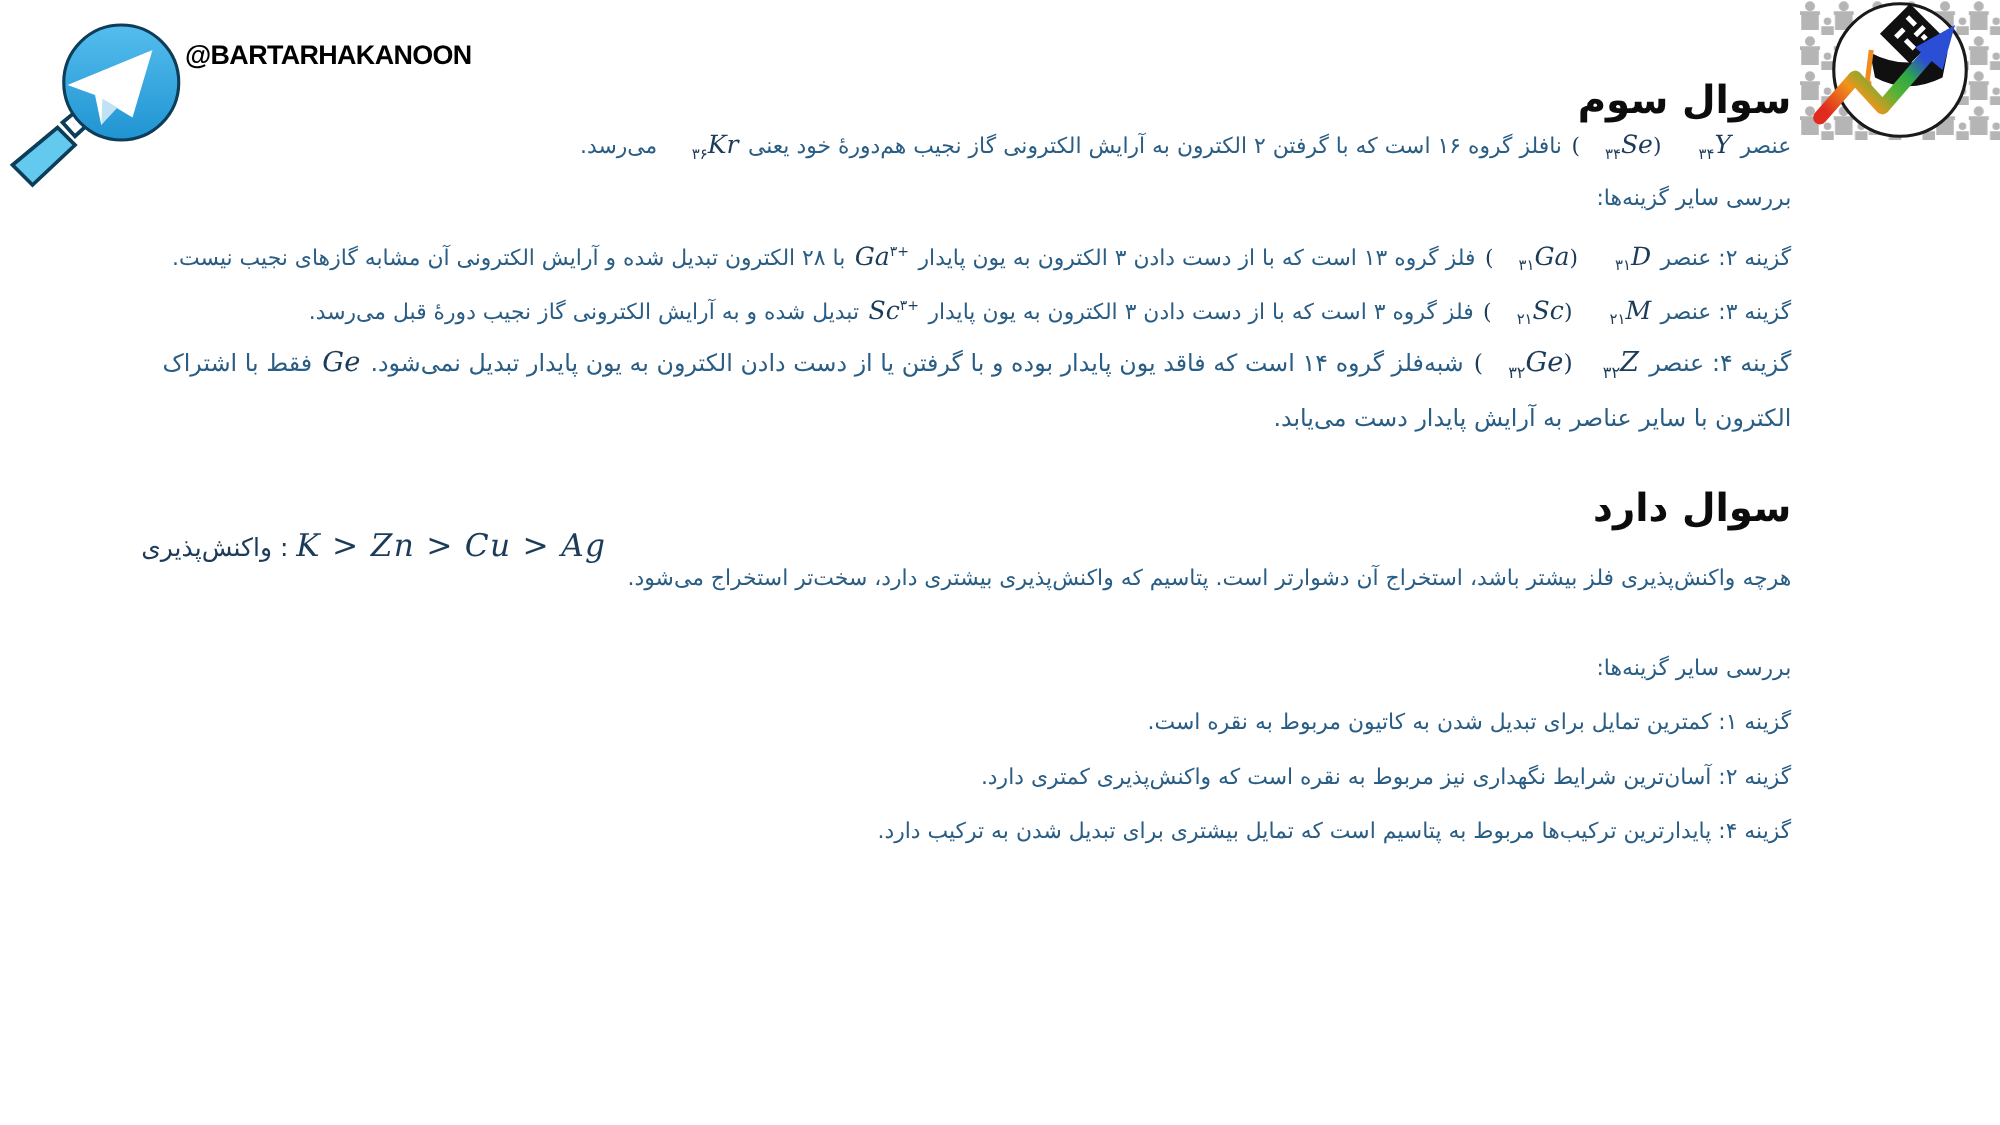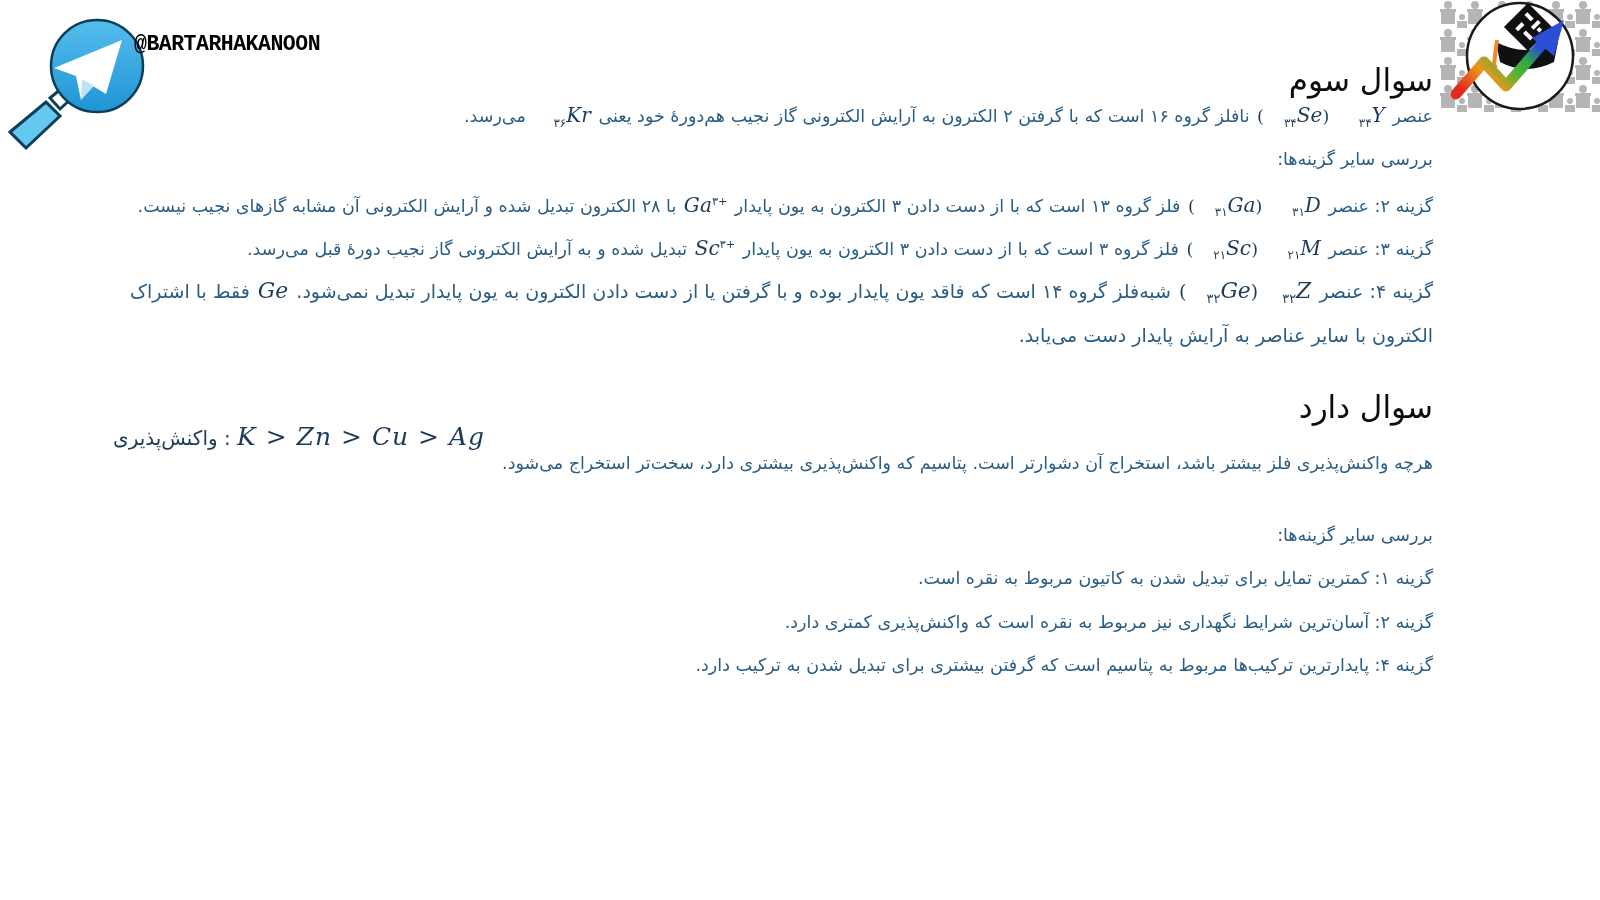--- a/index.html
+++ b/index.html
@@ -3,21 +3,21 @@
 <meta charset="utf-8">
 <style>
   html,body{margin:0;padding:0;}
   body{
     width:1600px;height:900px;background:#ffffff;overflow:hidden;position:relative;
     font-family:"DejaVu Sans",sans-serif;
   }
   
   .title{
     position:absolute;right:167px;direction:rtl;white-space:nowrap;
-    font-size:31px;font-weight:normal;color:#0c0c0c;
+    font-size:31px;font-weight:bold;color:#0c0c0c;
   }
   .line{
     position:absolute;right:167px;direction:rtl;white-space:nowrap;
     font-size:17.5px;color:#2a5d84;line-height:24px;
   }
   .para{
     position:absolute;right:167px;left:130px;direction:rtl;text-align:justify;
     font-size:19px;color:#2a5d84;line-height:37px;
   }
   
@@ -31,22 +31,22 @@
   .msup{font-size:64%;font-style:normal;}
   .mop{font-style:normal;}
   .q4-formula{
     position:absolute;left:113px;top:422px;direction:ltr;white-space:nowrap;
     font-size:20px;color:#1c3b58;text-align:center;
   }
   .q4-formula .formula{padding:0;}
   .q4-formula .msym{font-size:25px;letter-spacing:1px;}
   
   .handle{
-    position:absolute;left:134px;top:32px;
-    font-family:Liberation Mono, monospace;font-weight:bold;
+    position:absolute;left:148px;top:32px;
+    font-family:Liberation Sans, sans-serif;font-weight:bold;
     font-size:21.5px;letter-spacing:-0.5px;color:#000;
   }
   .tg-logo{position:absolute;left:4px;top:6px;width:150px;height:150px;}
   .kanoon-logo{position:absolute;left:1440px;top:0;width:160px;height:112px;}
 </style>
 </head>
 <body>
 
 <span class="tg-logo">
   <svg viewBox="0 0 150 150" width="150" height="150">
@@ -117,13 +117,13 @@
 <div class="line" style="top:190px"><span>گزینه ۲: عنصر </span><span class="formula" dir="ltr"><sub class="msub">۳۱</sub><span class="msym">D</span></span><span> </span><span class="formula" dir="ltr"><span class="mop">(</span><sub class="msub">۳۱</sub><span class="msym">Ga</span><span class="mop">)</span></span><span> فلز گروه ۱۳ است که با از دست دادن ۳ الکترون به یون پایدار </span><span class="formula" dir="ltr"><span class="msym">Ga</span><sup class="msup">۳+</sup></span><span> با ۲۸ الکترون تبدیل شده و آرایش الکترونی آن مشابه گازهای نجیب نیست.</span></div>
 <div class="line" style="top:233px"><span>گزینه ۳: عنصر </span><span class="formula" dir="ltr"><sub class="msub">۲۱</sub><span class="msym">M</span></span><span> </span><span class="formula" dir="ltr"><span class="mop">(</span><sub class="msub">۲۱</sub><span class="msym">Sc</span><span class="mop">)</span></span><span> فلز گروه ۳ است که با از دست دادن ۳ الکترون به یون پایدار </span><span class="formula" dir="ltr"><span class="msym">Sc</span><sup class="msup">۳+</sup></span><span> تبدیل شده و به آرایش الکترونی گاز نجیب دورۀ قبل می‌رسد.</span></div>
 <div class="para" style="top:272px"><span>گزینه ۴: عنصر </span><span class="formula" dir="ltr"><sub class="msub">۳۲</sub><span class="msym">Z</span></span><span class="formula" dir="ltr"><span class="mop">(</span><sub class="msub">۳۲</sub><span class="msym">Ge</span><span class="mop">)</span></span><span> شبه‌فلز گروه ۱۴ است که فاقد یون پایدار بوده و با گرفتن یا از دست دادن الکترون به یون پایدار تبدیل نمی‌شود. </span><span class="formula" dir="ltr"><span class="msym">Ge</span></span><span> فقط با اشتراک الکترون با سایر عناصر به آرایش پایدار دست می‌یابد.</span></div>
 
 <h2 class="title" style="top:363px">سوال دارد</h2>
 <div class="q4-formula"><span>واکنش‌پذیری</span><span> :  </span><span class="formula" dir="ltr"><span class="msym">K &gt; Zn &gt; Cu &gt; Ag</span></span></div>
 <div class="line" style="top:451px">هرچه واکنش‌پذیری فلز بیشتر باشد، استخراج آن دشوارتر است. پتاسیم که واکنش‌پذیری بیشتری دارد، سخت‌تر استخراج می‌شود.</div>
 <div class="line" style="top:523px">بررسی سایر گزینه‌ها:</div>
 <div class="line" style="top:566px">گزینه ۱: کمترین تمایل برای تبدیل شدن به کاتیون مربوط به نقره است.</div>
 <div class="line" style="top:610px">گزینه ۲: آسان‌ترین شرایط نگهداری نیز مربوط به نقره است که واکنش‌پذیری کمتری دارد.</div>
-<div class="line" style="top:653px">گزینه ۴: پایدارترین ترکیب‌ها مربوط به پتاسیم است که گرفتن بیشتری برای تبدیل شدن به ترکیب دارد.</div>
+<div class="line" style="top:653px">گزینه ۴: پایدارترین ترکیب‌ها مربوط به پتاسیم است که تمایل بیشتری برای تبدیل شدن به ترکیب دارد.</div>
 
 </body></html>

